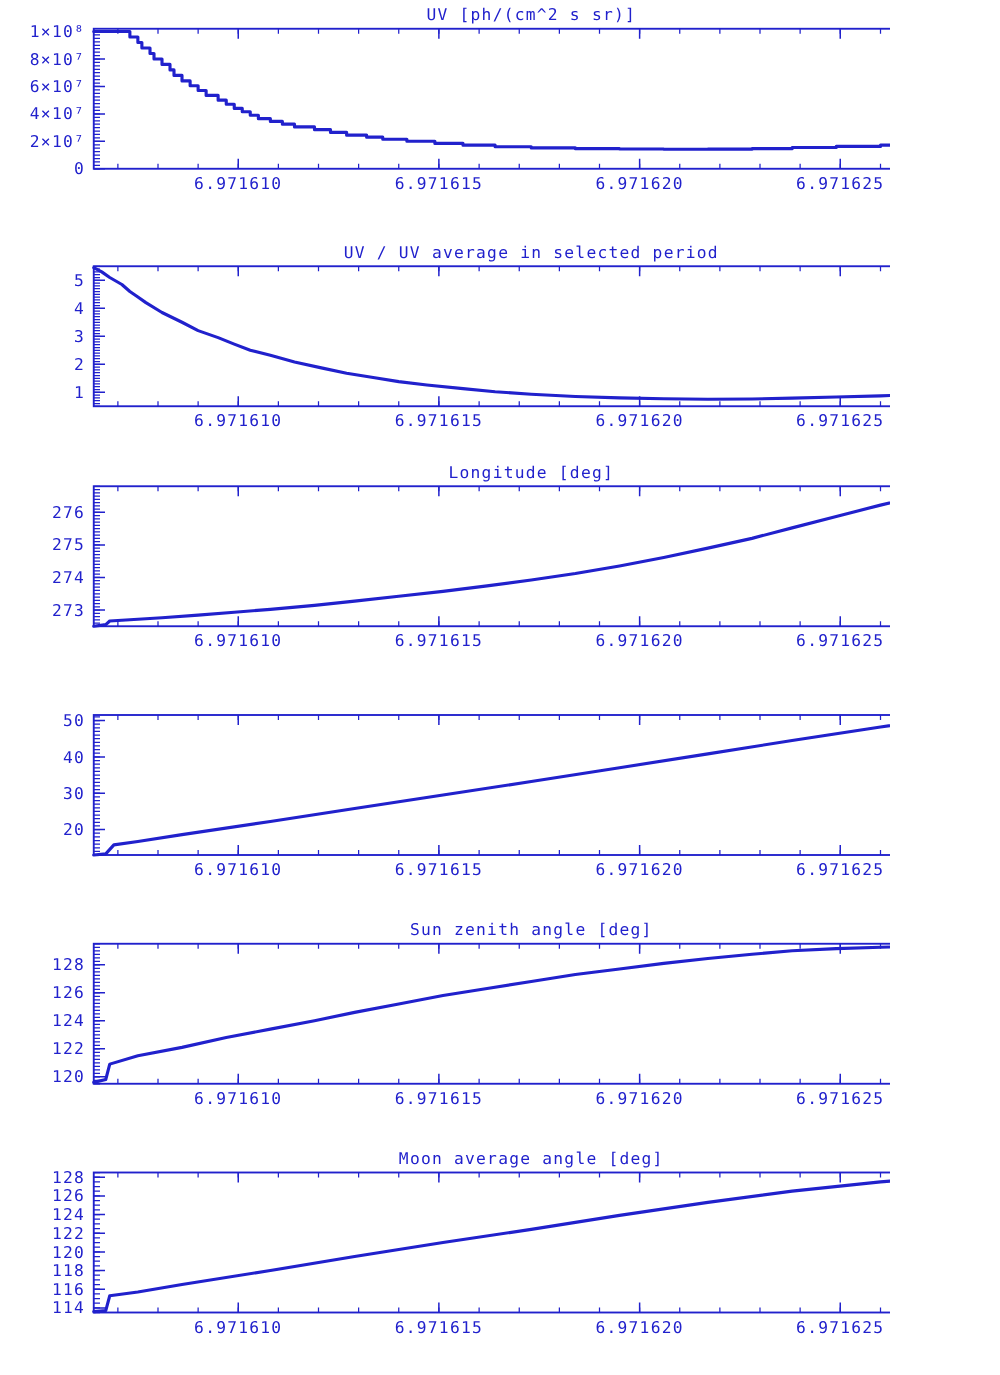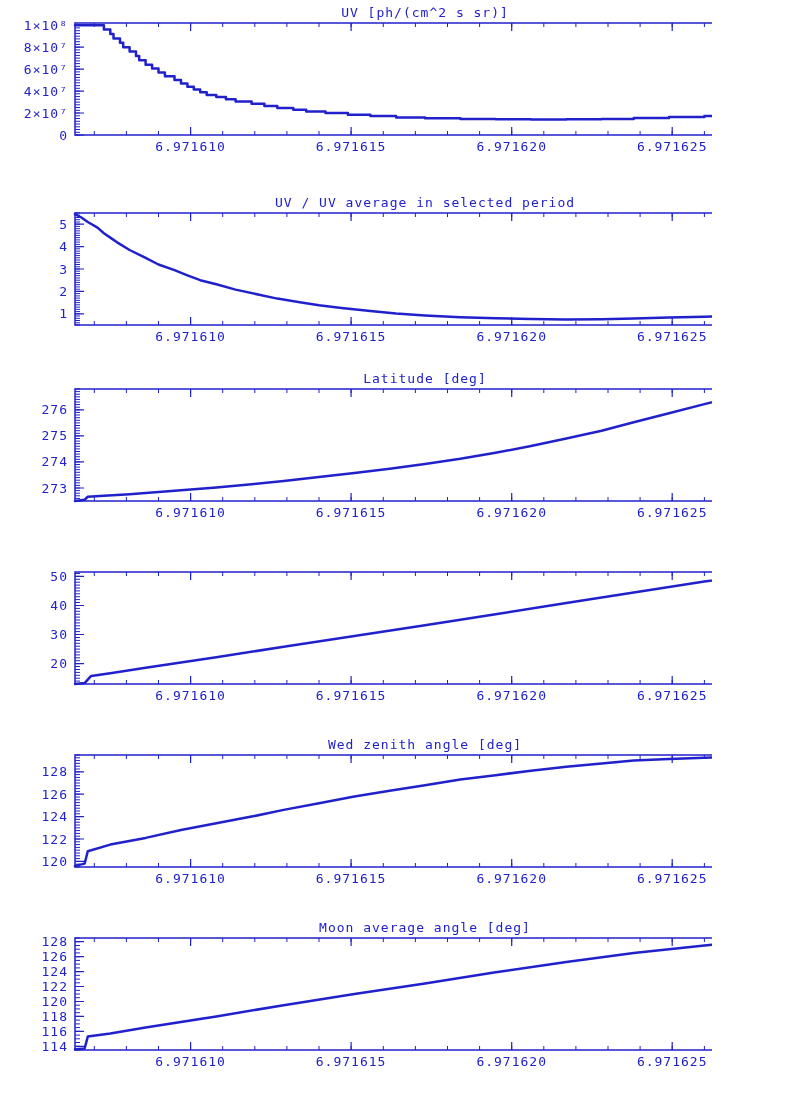--- a/index.html
+++ b/index.html
@@ -53,21 +53,21 @@
         <text x="68" y="105.9" text-anchor="end" fill="#2121cc">2</text>
         <text x="68" y="83.5" text-anchor="end" fill="#2121cc">3</text>
         <text x="68" y="61.1" text-anchor="end" fill="#2121cc">4</text>
         <text x="68" y="38.7" text-anchor="end" fill="#2121cc">5</text>
         <path d="M75 123.8H84M775 123.8H766M75 101.4H84M775 101.4H766M75 79.0H84M775 79.0H766M75 56.6H84M775 56.6H766M75 34.2H84M775 34.2H766" stroke="#2121cc" stroke-width="1.2" fill="none"></path>
         <path d="M75.0 24.1L81.4 27.5L87.8 32.0L97.5 37.6L103.9 43.2L110.3 47.6L116.7 52.1L129.6 60.0L145.6 67.8L158.5 74.5L174.5 80.1L187.4 85.3L200.2 90.2L216.3 94.2L235.6 99.6L258.0 104.5L277.3 108.6L299.8 112.2L319.0 115.3L341.5 118.0L370.4 120.9L396.1 123.4L425.0 125.4L460.3 127.2L495.6 128.3L531.0 129.0L566.3 129.4L601.6 129.2L633.7 128.5L669.0 127.6L704.4 126.7L739.7 125.4L775.0 123.8" stroke="#2121cc" stroke-width="2.5" fill="none" stroke-linejoin="round" stroke-linecap="round"></path>
       </svg>
   </div>
 
   <div class="chart" style="top:366px">
-    <div class="chart-title" style="color: rgb(33, 33, 204);">Latitude [deg]</div>
+    <div class="chart-title" style="color: rgb(33, 33, 204);">Longitude [deg]</div>
     <svg width="800" height="183">
         <rect x="75" y="23" width="700" height="112" fill="none" stroke="#2121cc" stroke-width="1.5"></rect>
         <path d="M94.3 135V131M94.3 23V27M126.4 135V131M126.4 23V27M158.5 135V131M158.5 23V27M190.6 135V131M190.6 23V27M222.7 135V131M222.7 23V27M254.8 135V131M254.8 23V27M286.9 135V131M286.9 23V27M319.0 135V131M319.0 23V27M351.1 135V131M351.1 23V27M383.3 135V131M383.3 23V27M415.4 135V131M415.4 23V27M447.5 135V131M447.5 23V27M479.6 135V131M479.6 23V27M511.7 135V131M511.7 23V27M543.8 135V131M543.8 23V27M575.9 135V131M575.9 23V27M608.0 135V131M608.0 23V27M640.1 135V131M640.1 23V27M672.2 135V131M672.2 23V27M704.4 135V131M704.4 23V27M736.5 135V131M736.5 23V27M768.6 135V131M768.6 23V27" stroke="#2121cc" stroke-width="1" fill="none"></path>
         <text x="190.6" y="151" text-anchor="middle" fill="#2121cc">6.971610</text>
         <text x="351.1" y="151" text-anchor="middle" fill="#2121cc">6.971615</text>
         <text x="511.7" y="151" text-anchor="middle" fill="#2121cc">6.971620</text>
         <text x="672.2" y="151" text-anchor="middle" fill="#2121cc">6.971625</text>
         <path d="M190.6 135V127M190.6 23V31M351.1 135V127M351.1 23V31M511.7 135V127M511.7 23V31M672.2 135V127M672.2 23V31" stroke="#2121cc" stroke-width="1.2" fill="none"></path>
         <path d="M75 135.0H80M775 135.0H770M75 132.4H80M775 132.4H770M75 129.8H80M775 129.8H770M75 127.2H80M775 127.2H770M75 124.6H80M775 124.6H770M75 122.0H80M775 122.0H770M75 119.4H80M775 119.4H770M75 116.8H80M775 116.8H770M75 114.2H80M775 114.2H770M75 111.6H80M775 111.6H770M75 109.0H80M775 109.0H770M75 106.3H80M775 106.3H770M75 103.7H80M775 103.7H770M75 101.1H80M775 101.1H770M75 98.5H80M775 98.5H770M75 95.9H80M775 95.9H770M75 93.3H80M775 93.3H770M75 90.7H80M775 90.7H770M75 88.1H80M775 88.1H770M75 85.5H80M775 85.5H770M75 82.9H80M775 82.9H770M75 80.3H80M775 80.3H770M75 77.7H80M775 77.7H770M75 75.1H80M775 75.1H770M75 72.5H80M775 72.5H770M75 69.9H80M775 69.9H770M75 67.3H80M775 67.3H770M75 64.7H80M775 64.7H770M75 62.1H80M775 62.1H770M75 59.5H80M775 59.5H770M75 56.9H80M775 56.9H770M75 54.3H80M775 54.3H770M75 51.7H80M775 51.7H770M75 49.0H80M775 49.0H770M75 46.4H80M775 46.4H770M75 43.8H80M775 43.8H770M75 41.2H80M775 41.2H770M75 38.6H80M775 38.6H770M75 36.0H80M775 36.0H770M75 33.4H80M775 33.4H770M75 30.8H80M775 30.8H770M75 28.2H80M775 28.2H770M75 25.6H80M775 25.6H770M75 23.0H80M775 23.0H770" stroke="#2121cc" stroke-width="1" fill="none"></path>
         <text x="68" y="126.5" text-anchor="end" fill="#2121cc">273</text>
@@ -92,21 +92,21 @@
         <text x="68" y="119.1" text-anchor="end" fill="#2121cc">20</text>
         <text x="68" y="90.0" text-anchor="end" fill="#2121cc">30</text>
         <text x="68" y="61.0" text-anchor="end" fill="#2121cc">40</text>
         <text x="68" y="31.9" text-anchor="end" fill="#2121cc">50</text>
         <path d="M75 114.6H84M775 114.6H766M75 85.5H84M775 85.5H766M75 56.5H84M775 56.5H766M75 27.4H84M775 27.4H766" stroke="#2121cc" stroke-width="1.2" fill="none"></path>
         <path d="M75.0 135.0L84.6 134.1L91.1 126.9L110.3 124.2L145.6 118.7L216.3 108.2L283.7 97.8L354.4 87.0L425.0 76.2L495.6 65.2L566.3 54.1L633.7 43.4L704.4 32.6L755.7 25.0L775.0 23.0" stroke="#2121cc" stroke-width="2.5" fill="none" stroke-linejoin="round" stroke-linecap="round"></path>
       </svg>
   </div>
 
   <div class="chart" style="top:732px">
-    <div class="chart-title" style="color: rgb(33, 33, 204);">Wed zenith angle [deg]</div>
+    <div class="chart-title" style="color: rgb(33, 33, 204);">Sun zenith angle [deg]</div>
     <svg width="800" height="183">
         <rect x="75" y="23" width="700" height="112" fill="none" stroke="#2121cc" stroke-width="1.5"></rect>
         <path d="M94.3 135V131M94.3 23V27M126.4 135V131M126.4 23V27M158.5 135V131M158.5 23V27M190.6 135V131M190.6 23V27M222.7 135V131M222.7 23V27M254.8 135V131M254.8 23V27M286.9 135V131M286.9 23V27M319.0 135V131M319.0 23V27M351.1 135V131M351.1 23V27M383.3 135V131M383.3 23V27M415.4 135V131M415.4 23V27M447.5 135V131M447.5 23V27M479.6 135V131M479.6 23V27M511.7 135V131M511.7 23V27M543.8 135V131M543.8 23V27M575.9 135V131M575.9 23V27M608.0 135V131M608.0 23V27M640.1 135V131M640.1 23V27M672.2 135V131M672.2 23V27M704.4 135V131M704.4 23V27M736.5 135V131M736.5 23V27M768.6 135V131M768.6 23V27" stroke="#2121cc" stroke-width="1" fill="none"></path>
         <text x="190.6" y="151" text-anchor="middle" fill="#2121cc">6.971610</text>
         <text x="351.1" y="151" text-anchor="middle" fill="#2121cc">6.971615</text>
         <text x="511.7" y="151" text-anchor="middle" fill="#2121cc">6.971620</text>
         <text x="672.2" y="151" text-anchor="middle" fill="#2121cc">6.971625</text>
         <path d="M190.6 135V127M190.6 23V31M351.1 135V127M351.1 23V31M511.7 135V127M511.7 23V31M672.2 135V127M672.2 23V31" stroke="#2121cc" stroke-width="1.2" fill="none"></path>
         <path d="M75 135.0H80M775 135.0H770M75 132.2H80M775 132.2H770M75 129.4H80M775 129.4H770M75 126.6H80M775 126.6H770M75 123.8H80M775 123.8H770M75 121.0H80M775 121.0H770M75 118.2H80M775 118.2H770M75 115.4H80M775 115.4H770M75 112.6H80M775 112.6H770M75 109.8H80M775 109.8H770M75 107.0H80M775 107.0H770M75 104.2H80M775 104.2H770M75 101.4H80M775 101.4H770M75 98.6H80M775 98.6H770M75 95.8H80M775 95.8H770M75 93.0H80M775 93.0H770M75 90.2H80M775 90.2H770M75 87.4H80M775 87.4H770M75 84.6H80M775 84.6H770M75 81.8H80M775 81.8H770M75 79.0H80M775 79.0H770M75 76.2H80M775 76.2H770M75 73.4H80M775 73.4H770M75 70.6H80M775 70.6H770M75 67.8H80M775 67.8H770M75 65.0H80M775 65.0H770M75 62.2H80M775 62.2H770M75 59.4H80M775 59.4H770M75 56.6H80M775 56.6H770M75 53.8H80M775 53.8H770M75 51.0H80M775 51.0H770M75 48.2H80M775 48.2H770M75 45.4H80M775 45.4H770M75 42.6H80M775 42.6H770M75 39.8H80M775 39.8H770M75 37.0H80M775 37.0H770M75 34.2H80M775 34.2H770M75 31.4H80M775 31.4H770M75 28.6H80M775 28.6H770M75 25.8H80M775 25.8H770M75 23.0H80M775 23.0H770" stroke="#2121cc" stroke-width="1" fill="none"></path>
         <text x="68" y="133.9" text-anchor="end" fill="#2121cc">120</text>

